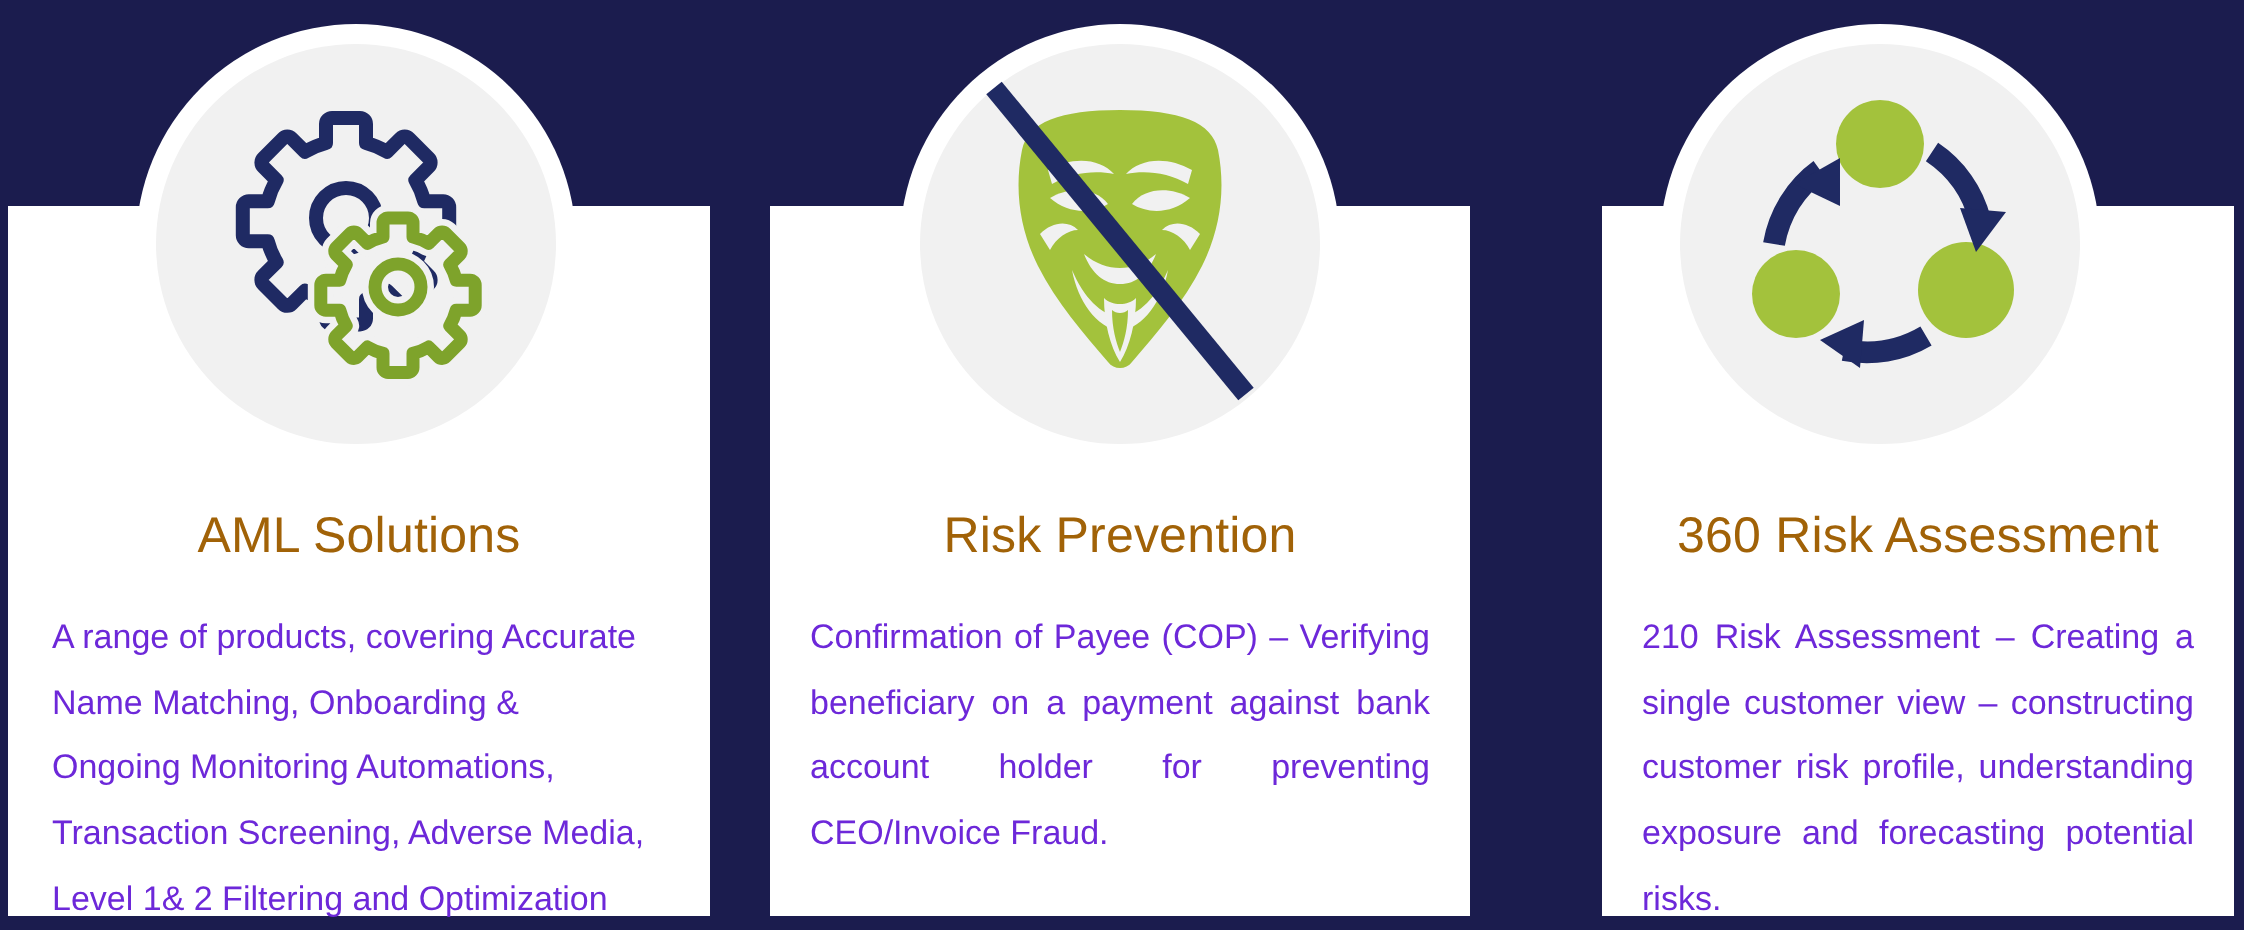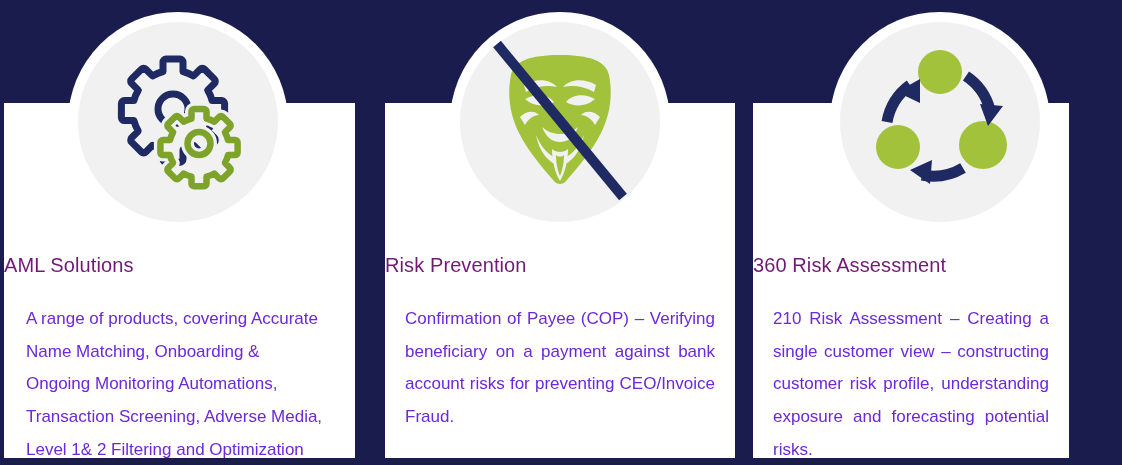--- a/index.html
+++ b/index.html
@@ -26,21 +26,21 @@
 
   .card {
     position: absolute;
     top: 103px;
     height: 355px;
     background: #ffffff;
     box-sizing: border-box;
   }
   .card-1 { left: 4px;   width: 351px; }
   .card-2 { left: 385px; width: 350px; }
-  .card-3 { left: 753px; width: 316px; }
+  .card-3 { left: 801px; width: 316px; }
 
   
   .medallion {
     position: absolute;
     top: 12px;
     width: 220px;
     height: 220px;
     border-radius: 50%;
     background: #ffffff;
     display: flex;
@@ -60,22 +60,23 @@
     align-items: center;
     justify-content: center;
   }
   .medallion-inner svg { display: block; }
 
   .card-title {
     position: absolute;
     left: 0;
     right: 0;
     top: 150px;
-    color: #701a75;
-    font-size: 20px;
+    text-align: center;
+    color: #a16207;
+    font-size: 25px;
     font-weight: 400;
     letter-spacing: 0.1px;
     line-height: 1.2;
   }
 
   .card-body {
     position: absolute;
     top: 200px;
     color: #6d28d9;
     font-size: 17px;
@@ -99,21 +100,21 @@
 
 <div id="board">
 
   <div class="card card-1">
     <div class="card-title">AML Solutions</div>
     <div class="card-body">A range of products, covering Accurate Name Matching, Onboarding &amp; Ongoing Monitoring Automations, Transaction Screening, Adverse Media, Level 1&amp; 2 Filtering and Optimization Engines.</div>
   </div>
 
   <div class="card card-2">
     <div class="card-title">Risk Prevention</div>
-    <div class="card-body">Confirmation of Payee (COP) – Verifying beneficiary on a payment against bank account risks for preventing CEO/Invoice Fraud.</div>
+    <div class="card-body">Confirmation of Payee (COP) – Verifying beneficiary on a payment against bank account holder for preventing CEO/Invoice Fraud.</div>
   </div>
 
   <div class="card card-3">
     <div class="card-title">360 Risk Assessment</div>
     <div class="card-body">210 Risk Assessment – Creating a single customer view – constructing customer risk profile, understanding exposure and forecasting potential risks.</div>
   </div>
 
   <div class="medallion medallion-1">
     <div class="medallion-inner">
       <span>

